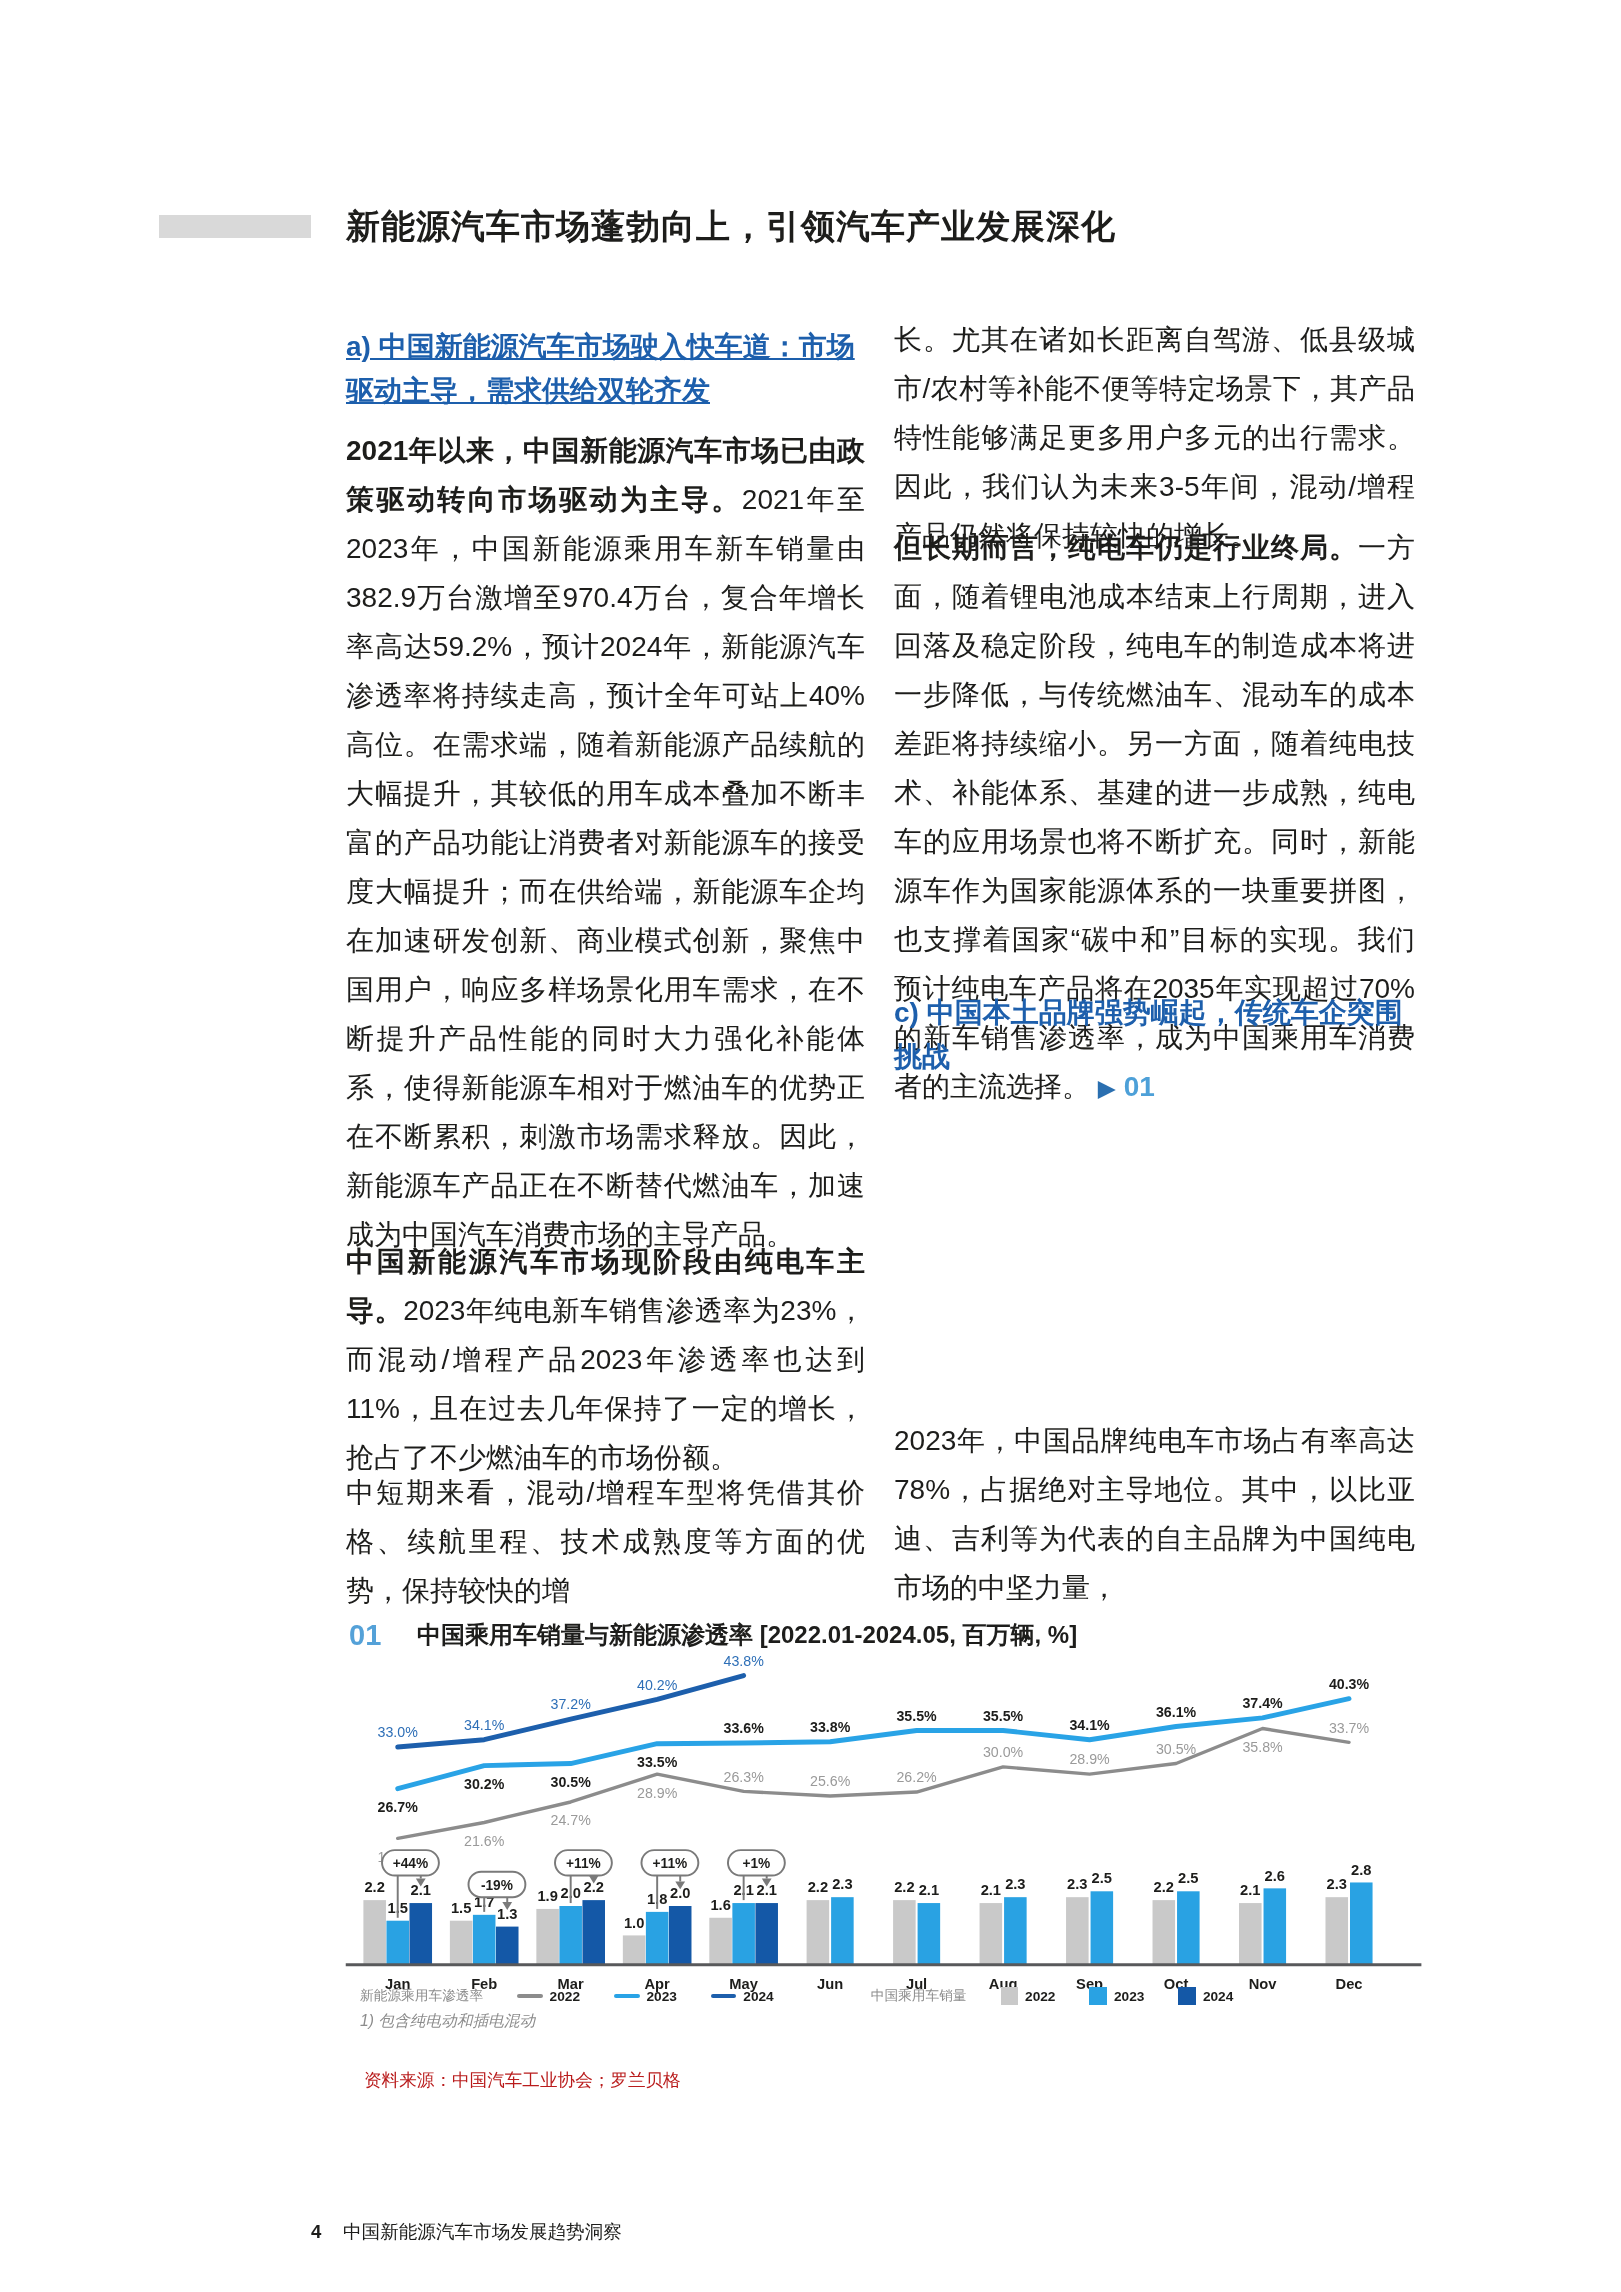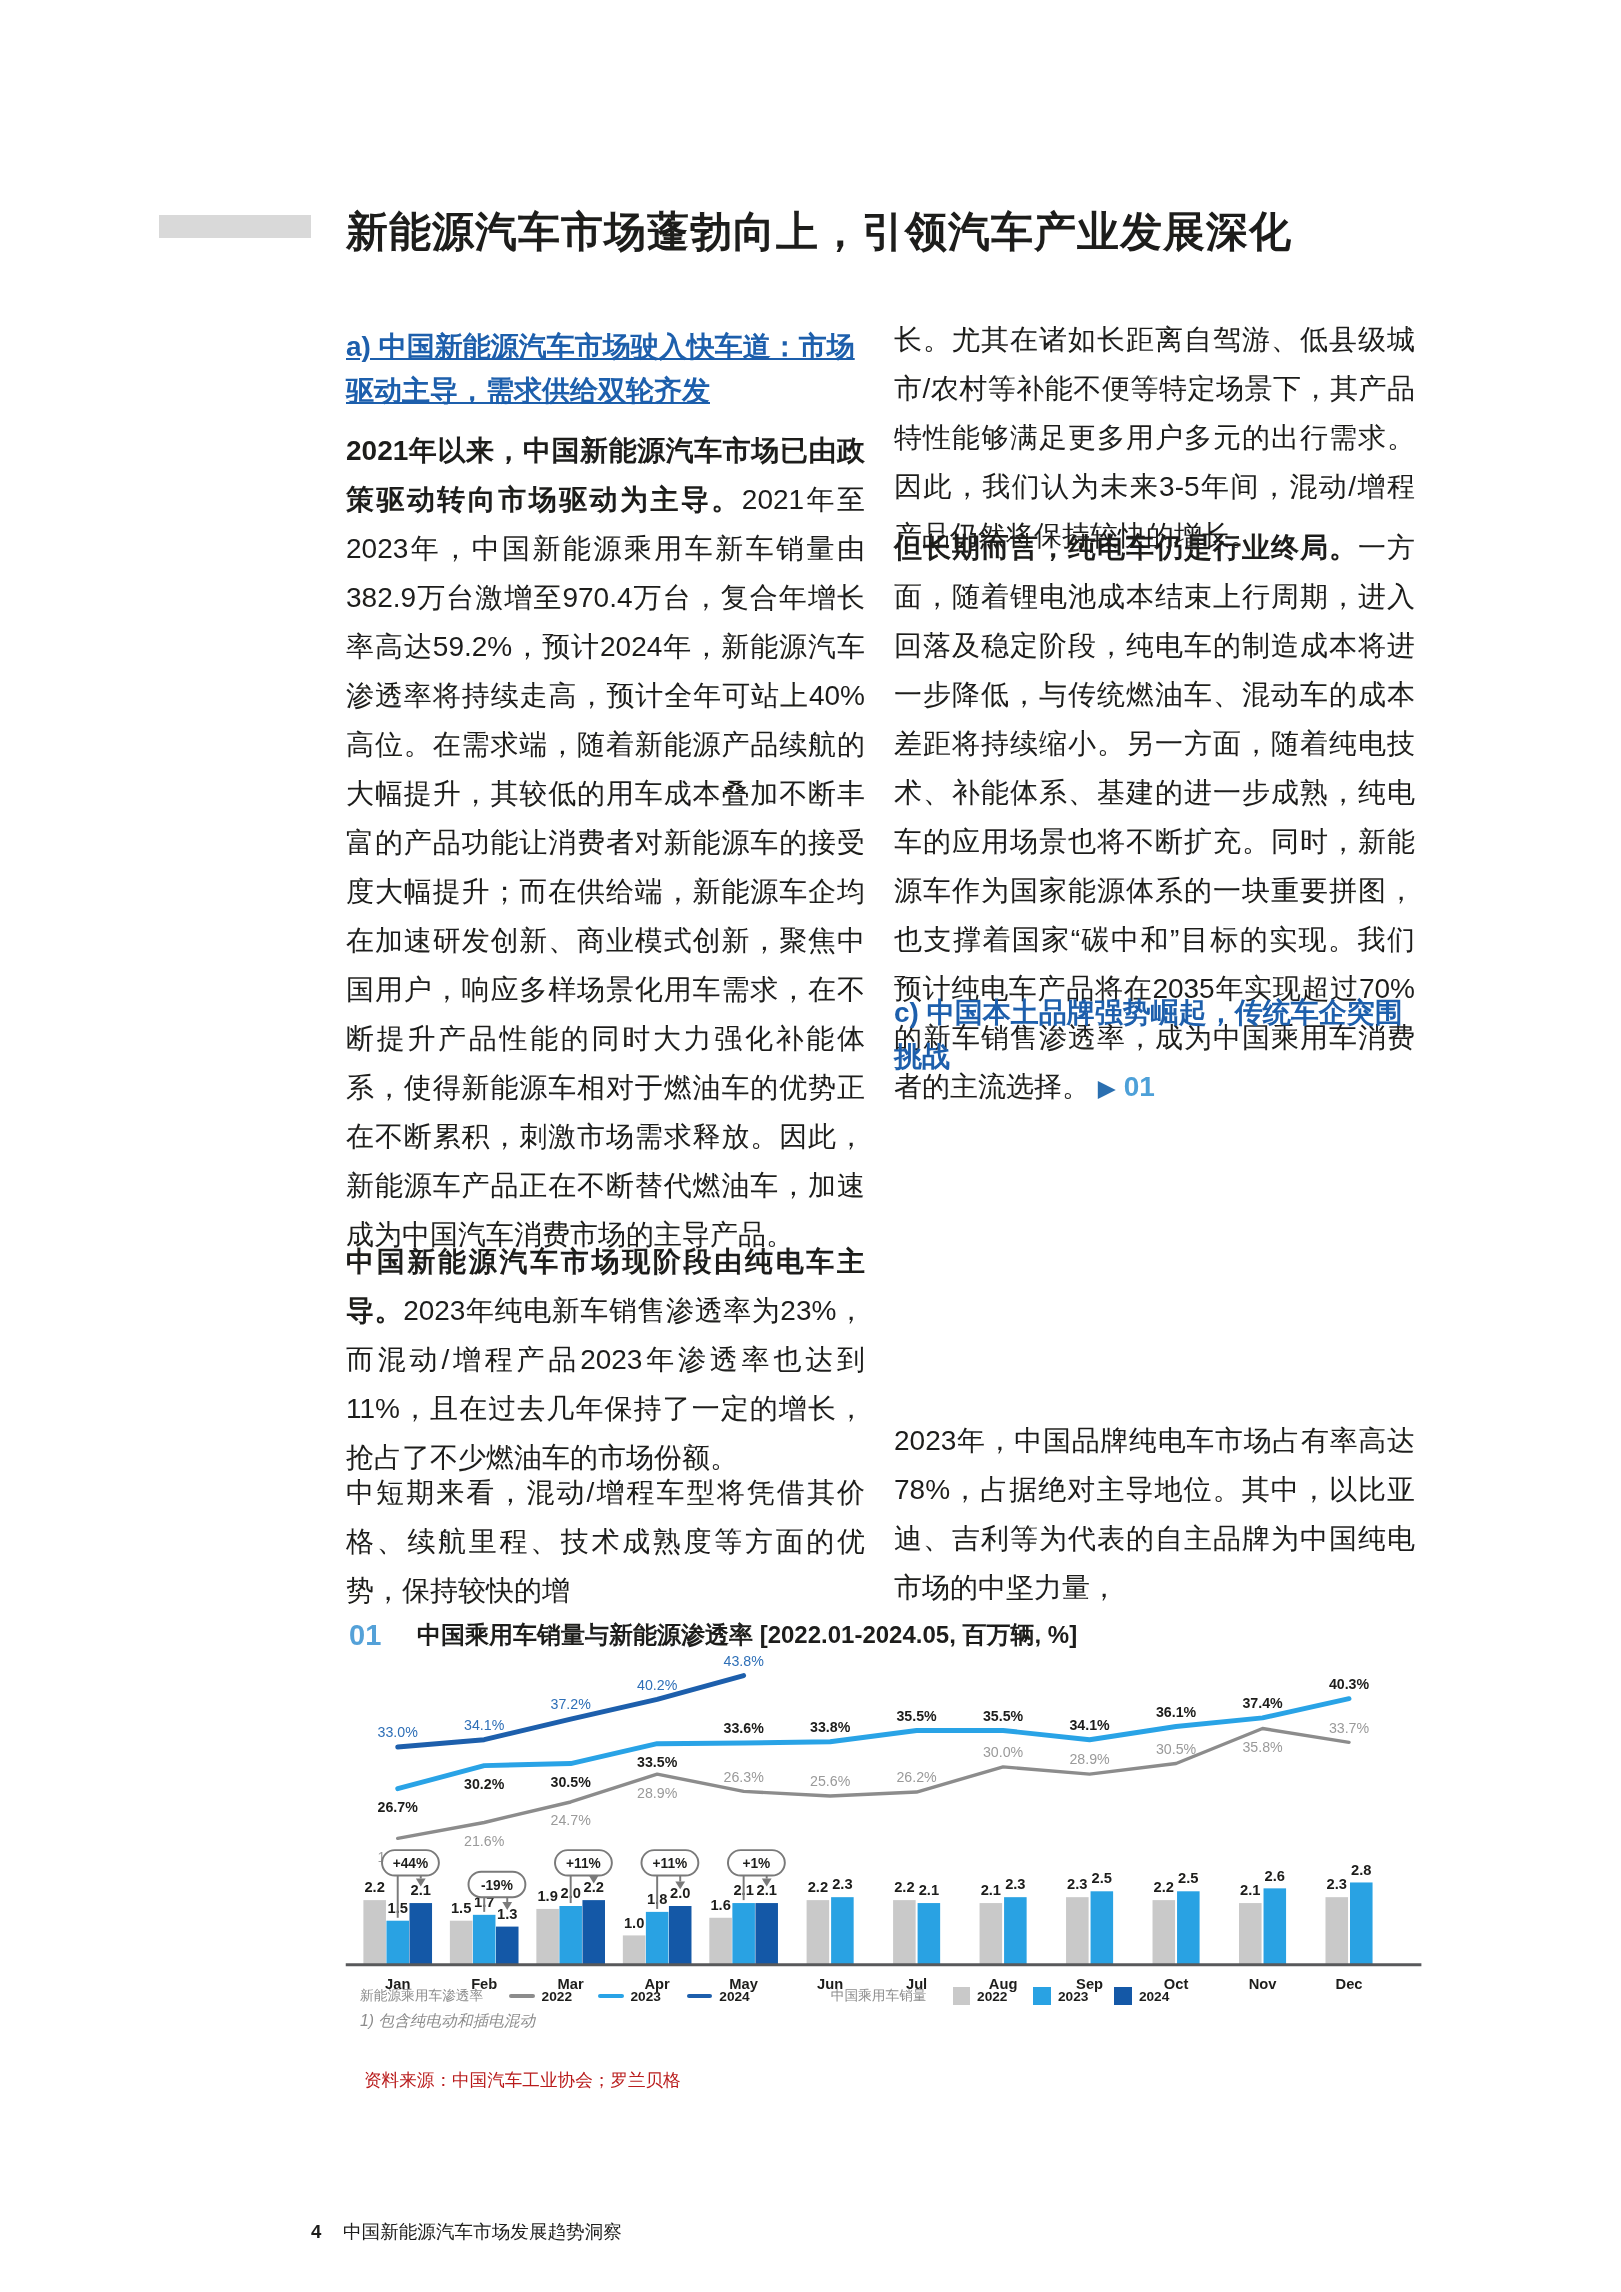--- a/index.html
+++ b/index.html
@@ -1,30 +1,30 @@
 <!DOCTYPE html>
 <html><head>
 <meta charset="utf-8">
 <style>
   html,body{margin:0;padding:0;background:#ffffff;}
   .page{
     position:relative;width:1621px;height:2293px;background:#ffffff;overflow:hidden;
     font-family:"Liberation Sans","DejaVu Sans",sans-serif;color:#1d1d1b;
   }
   .accent-bar{position:absolute;left:159px;top:215px;width:152px;height:22.5px;background:#d9d9d9;}
-  .page-title{position:absolute;left:346px;top:204px;width:1078px;font-size:42px;font-weight:bold;letter-spacing:1px;}
+  .page-title{position:absolute;left:346px;top:204px;width:1078px;font-size:34px;font-weight:bold;letter-spacing:1px;}
   .heading{position:absolute;width:529px;font-size:28px;line-height:44px;font-weight:bold;color:#1d5fac;text-align:left;}
   .para{position:absolute;width:519px;font-size:28px;line-height:49px;text-align:justify;}
   .para b{font-weight:bold;}
   .ref-link{color:#4da0d8;font-weight:bold;white-space:nowrap;}
   .ref-link .tri{color:#2a6fb0;font-size:23.5px;}
   .fig-number{position:absolute;left:349px;top:1619px;font-size:29px;font-weight:bold;color:#54a1d8;}
   .fig-title{position:absolute;left:417px;top:1619px;width:1010px;font-size:24px;font-weight:bold;color:#1d1d1b;}
   .chart-svg{position:absolute;left:333px;top:1654px;}
-  .legend{position:absolute;left:360px;top:1987px;width:1068px;display:flex;align-items:center;gap:26px;font-size:13.7px;}
+  .legend{position:absolute;left:360px;top:1987px;width:1068px;display:flex;align-items:center;gap:34px;font-size:13.7px;}
   .legend .grp{color:#8c8c8c;}
   .legend .item{display:flex;align-items:center;gap:6.9px;font-weight:bold;color:#1d1d1b;}
   .legend .line-swatch{display:inline-block;width:25.5px;height:3.9px;border-radius:2px;}
   .legend .sq-swatch{display:inline-block;width:17.6px;height:17.6px;}
   .legend .spacer{width:29px;}
   .footnote{position:absolute;left:360px;top:2011px;font-size:15.7px;color:#8c8c8c;font-style:italic;}
   .source{position:absolute;left:364px;top:2068px;font-size:17.6px;color:#b91c1c;}
   .footer{position:absolute;left:311px;top:2219px;font-size:18.6px;display:flex;gap:21.6px;align-items:baseline;}
   .footer .pg{font-weight:bold;}
   .chart-text{font-family:"Liberation Sans","DejaVu Sans",sans-serif;}

